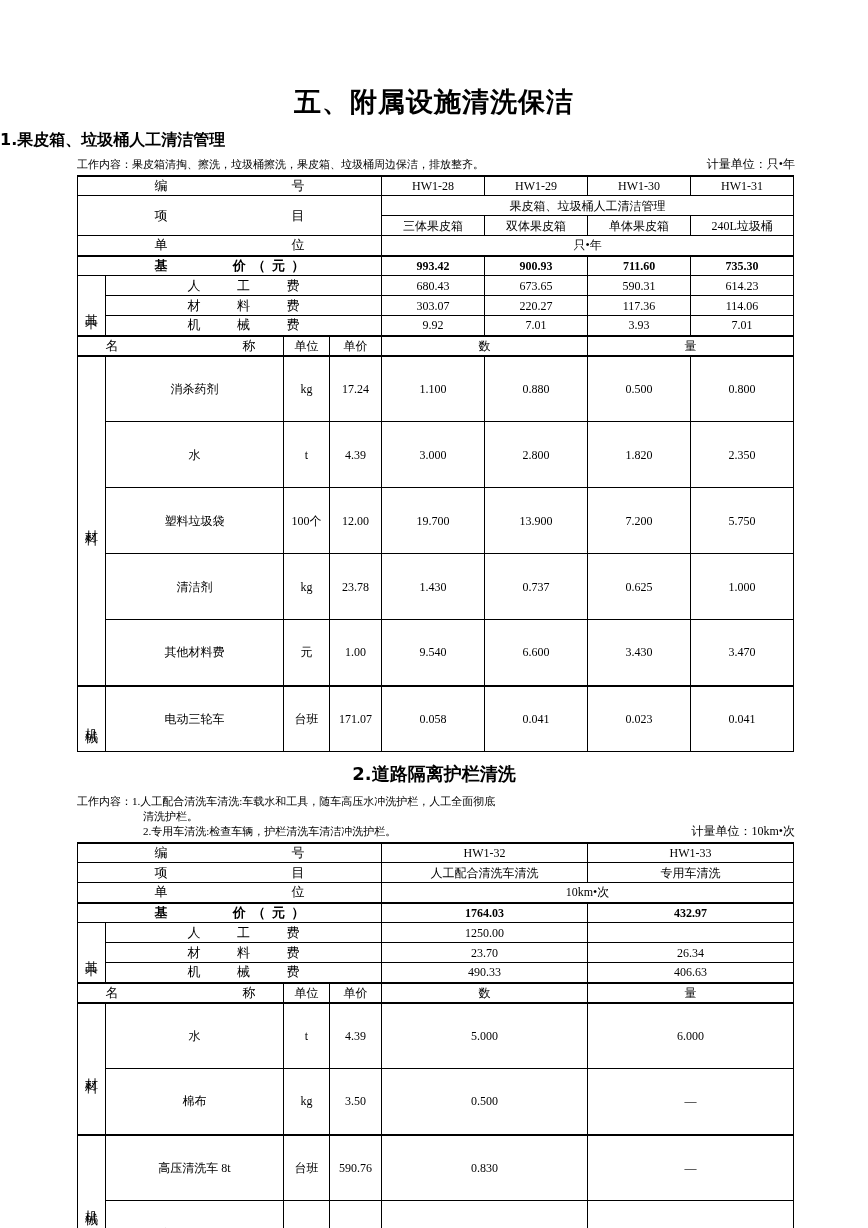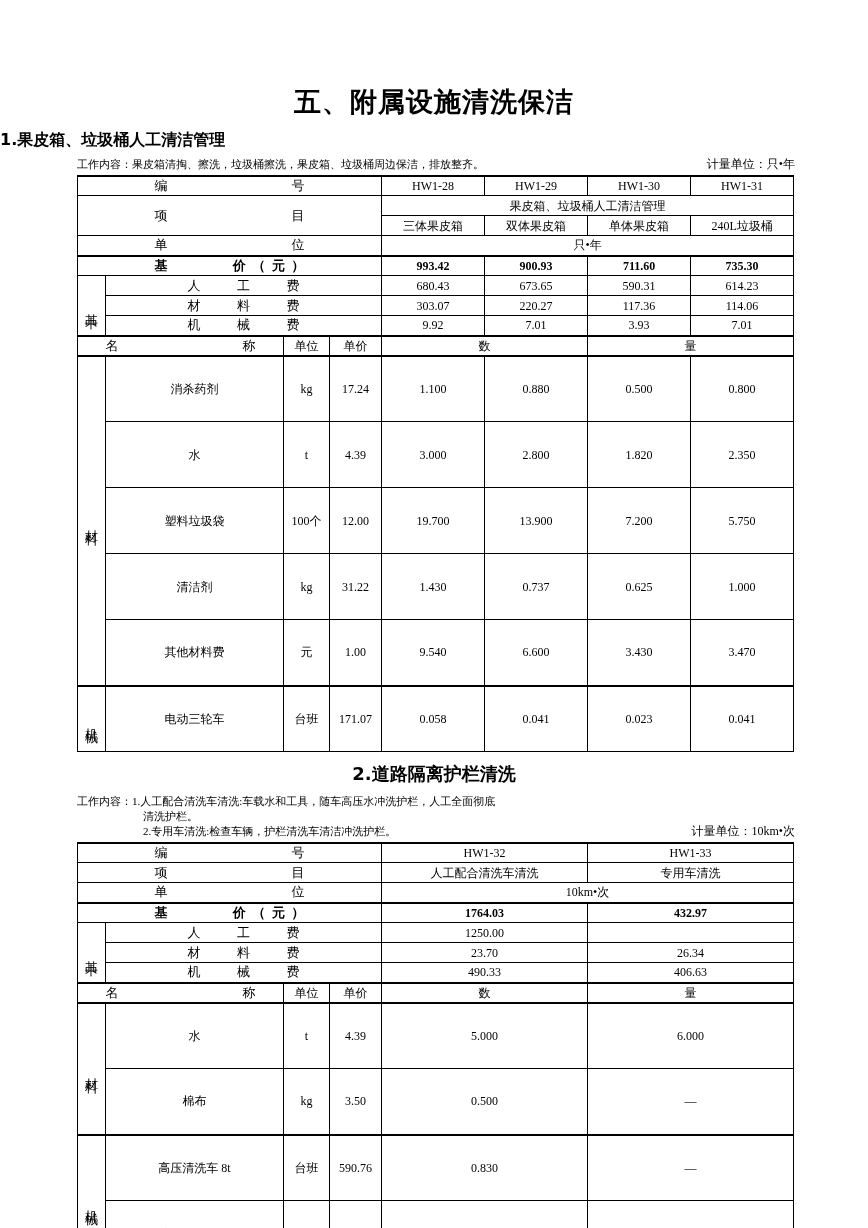--- a/index.html
+++ b/index.html
@@ -230,21 +230,21 @@
       <td>100个</td>
       <td>12.00</td>
       <td>19.700</td>
       <td>13.900</td>
       <td>7.200</td>
       <td>5.750</td>
     </tr>
     <tr class="tall2">
       <td colspan="2" class="left">清洁剂</td>
       <td>kg</td>
-      <td>31.22</td>
+      <td>23.78</td>
       <td>1.430</td>
       <td>0.737</td>
       <td>0.625</td>
       <td>1.000</td>
     </tr>
     <tr class="tall2">
       <td colspan="2" class="left">其他材料费</td>
       <td>元</td>
       <td>1.00</td>
       <td>9.540</td>

